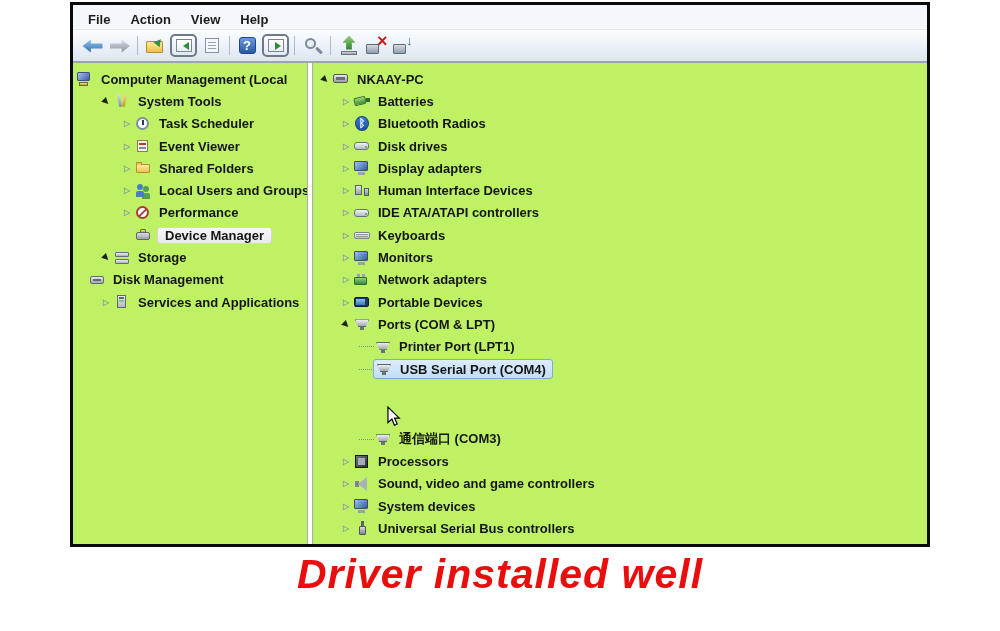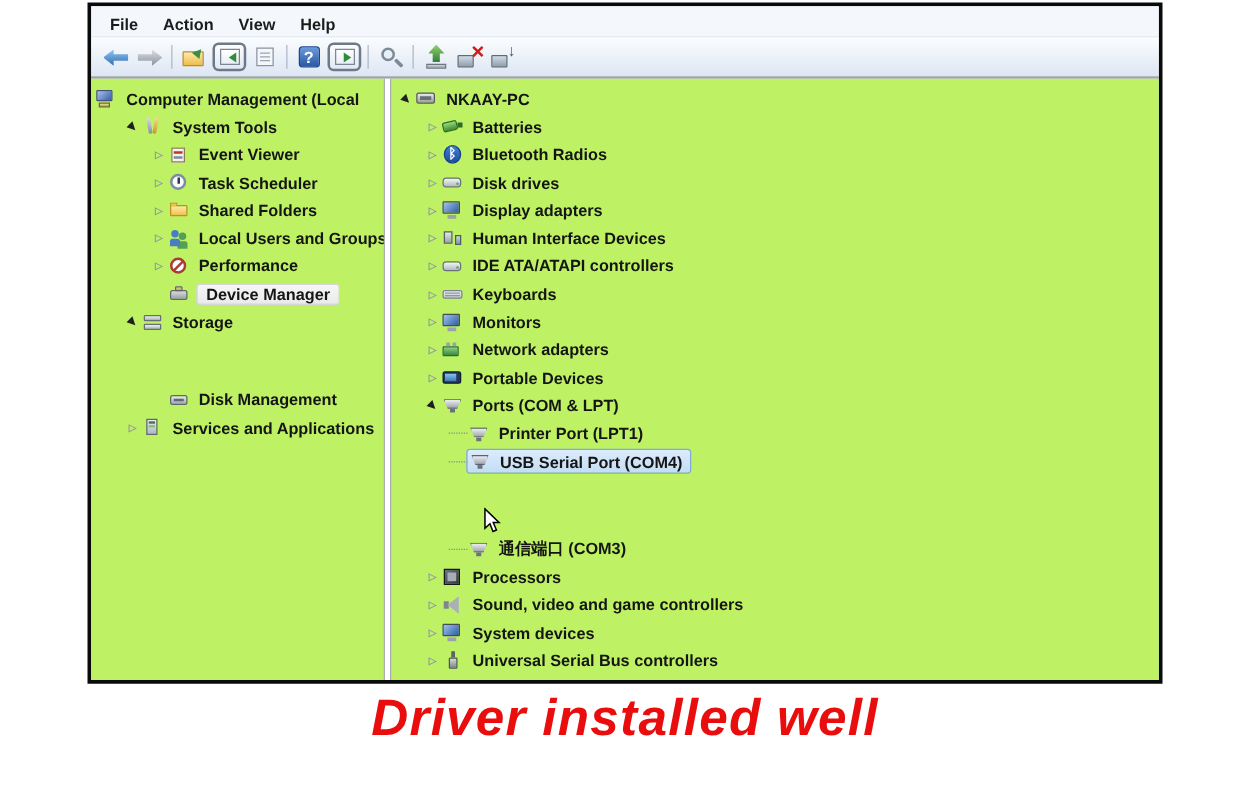--- a/index.html
+++ b/index.html
@@ -204,27 +204,27 @@
           <span class="ic ic-mgmt"></span>
           <span class="lbl">Computer Management (Local</span>
         </div>
         <div class="trow" style="padding-left: 25px;">
           <span class="exp expanded"></span>
           <span class="ic ic-tools"></span>
           <span class="lbl">System Tools</span>
         </div>
         <div class="trow" style="padding-left: 46px;">
           <span class="exp collapsed"></span>
+          <span class="ic ic-clock"></span>
+          <span class="lbl">Task Scheduler</span>
+        </div>
+        <div class="trow" style="padding-left: 46px;">
+          <span class="exp collapsed"></span>
           <span class="ic ic-event"></span>
           <span class="lbl">Event Viewer</span>
-        </div>
-        <div class="trow" style="padding-left: 46px;">
-          <span class="exp collapsed"></span>
-          <span class="ic ic-clock"></span>
-          <span class="lbl">Task Scheduler</span>
         </div>
         <div class="trow" style="padding-left: 46px;">
           <span class="exp collapsed"></span>
           <span class="ic ic-folder22"></span>
           <span class="lbl">Shared Folders</span>
         </div>
         <div class="trow" style="padding-left: 46px;">
           <span class="exp collapsed"></span>
           <span class="ic ic-users"></span>
           <span class="lbl">Local Users and Groups</span>
@@ -237,21 +237,21 @@
         <div class="trow" style="padding-left: 46px;">
           <span class="exp blank"></span>
           <span class="ic ic-devmgr"></span>
           <span class="hl-inactive"><span class="lbl">Device Manager</span></span>
         </div>
         <div class="trow" style="padding-left: 25px;">
           <span class="exp expanded"></span>
           <span class="ic ic-storage"></span>
           <span class="lbl">Storage</span>
         </div>
-        <div class="trow" style="padding-left: 46px; margin-top: 40px;">
+        <div class="trow" style="">
           <span class="exp blank"></span>
           <span class="ic ic-diskmgmt"></span>
           <span class="lbl">Disk Management</span>
         </div>
         <div class="trow" style="padding-left: 25px;">
           <span class="exp collapsed"></span>
           <span class="ic ic-services"></span>
           <span class="lbl">Services and Applications</span>
         </div>
       </div>

